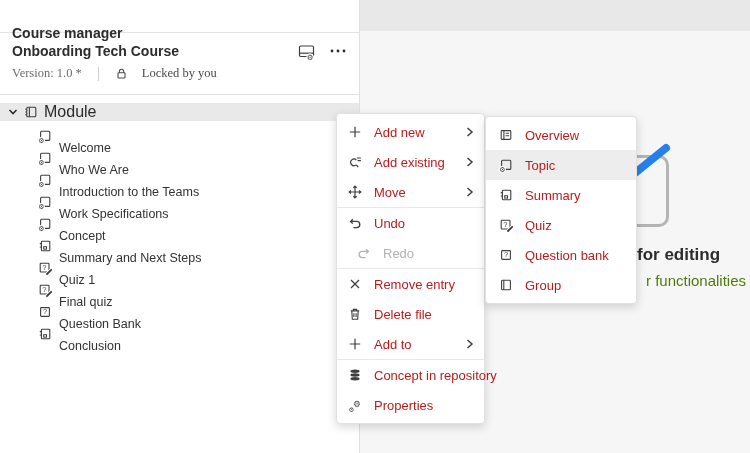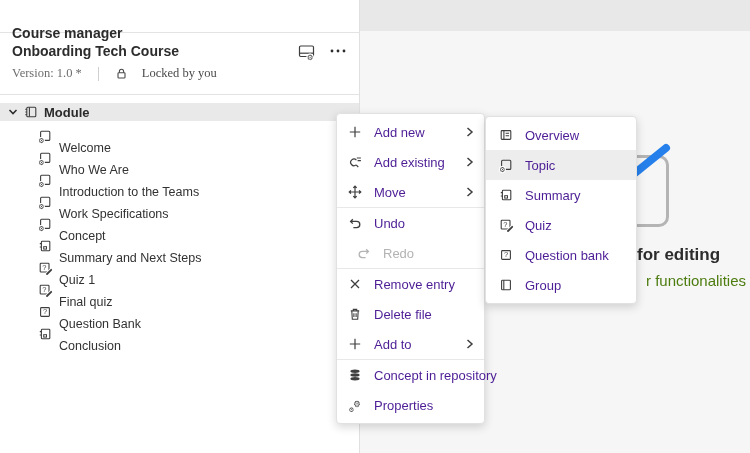--- a/index.html
+++ b/index.html
@@ -23,29 +23,29 @@
   .course-title{flex:1;font-size:14px;font-weight:bold;color:#2c2c2c;}
   .course-title-row .icn{margin-left:14px;}
   .version-row{display:flex;align-items:center;margin-top:4px;gap:16px;}
   .version-label{font-family:"Liberation Serif",serif;font-size:12.5px;color:#6d6d6d;}
   .vdiv{width:1px;height:14px;background:#cfcfcf;}
   .lock-label{font-family:"Liberation Serif",serif;font-size:12.5px;color:#4a4a4a;margin-left:-2px;}
 
   
   .tree{margin-top:8px;}
   .tree-root{height:18px;display:flex;align-items:center;background:#e9e9e9;padding-left:8px;gap:6px;cursor:default;}
-  .tree-root-label{font-size:13px;color:#2a2a2a;font-weight:bold;}
+  .tree-root-label{font-size:16px;color:#2a2a2a;}
   .tree-children{margin-top:4px;}
   .tree-item{height:22px;display:flex;align-items:center;padding-left:38px;gap:7px;cursor:default;}
   .tree-label{font-size:12.5px;color:#323232;margin-top:24px;}
 
   
   .context-menu{position:absolute;left:336px;top:113px;width:149px;box-sizing:border-box;background:#fff;border:1px solid #e1e1e1;border-radius:4px;box-shadow:0 3px 10px rgba(0,0,0,0.16);padding:3px 0;z-index:20;}
   .submenu{position:absolute;left:485px;top:116px;width:152px;box-sizing:border-box;background:#fff;border:1px solid #e1e1e1;border-radius:4px;box-shadow:0 3px 10px rgba(0,0,0,0.16);padding:3px 0;z-index:30;}
-  .menu-item{height:30px;display:flex;align-items:center;padding:0 10px 0 11px;gap:12px;font-size:13px;color:#4c1d95;cursor:default;}
+  .menu-item{height:30px;display:flex;align-items:center;padding:0 10px 0 11px;gap:12px;font-size:13px;color:#b91c1c;cursor:default;}
   .submenu .menu-item{padding-left:13px;}
   .menu-item .mi-label{flex:1;white-space:nowrap;}
   .menu-item.disabled{color:#b3b3b3;padding-left:20px;}
   .menu-item.disabled svg *{stroke:#b3b3b3;}
   .menu-item.hl{background:#ededed;}
   .menu-separator{height:1px;background:#e8e8e8;margin:0;}
 
   
   .icn{display:inline-flex;width:14px;height:14px;align-items:center;justify-content:center;flex:none;}
   .icn svg{overflow:visible;display:block;}

